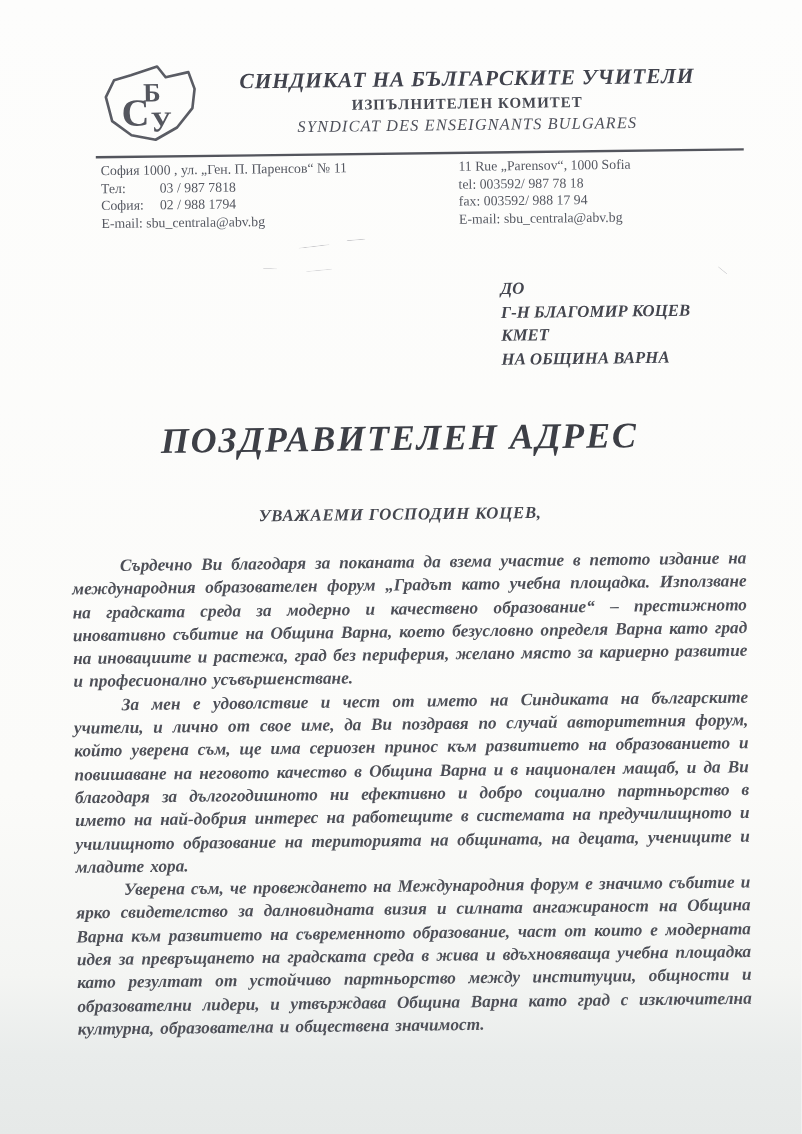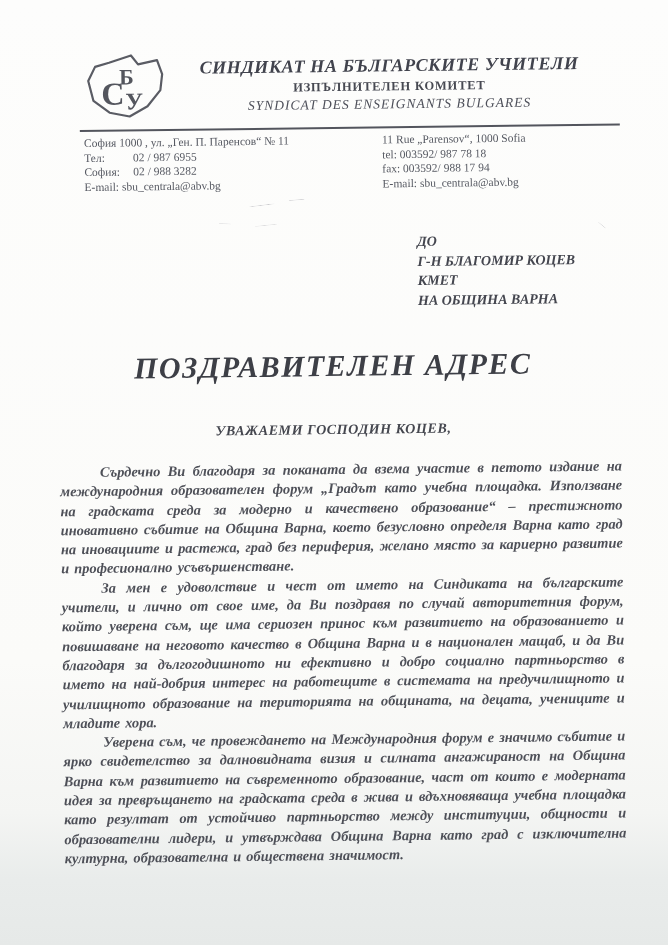--- a/index.html
+++ b/index.html
@@ -82,25 +82,25 @@
     <div class="org-fr">SYNDICAT DES ENSEIGNANTS BULGARES</div>
   </div>
 
   <div class="rule"></div>
 
   <div class="contacts">
     <div class="c-left">
       <div class="c-row">София 1000 ,  ул. „Ген. П. Паренсов“ № 11</div>
       <div class="c-row">
         <span class="c-label">Тел:</span>
-        <span>02 / 987 6955</span>
+        <span>03 / 987 7818</span>
       </div>
       <div class="c-row">
         <span class="c-label">София:</span>
-        <span>02 / 988 3282</span>
+        <span>02 / 988 1794</span>
       </div>
       <div class="c-row">
         <span>E-mail:</span>
         <span>sbu_centrala@abv.bg</span>
       </div>
     </div>
     <div class="c-right">
       <div class="c-row">11 Rue „Parensov“,  1000 Sofia</div>
       <div class="c-row">tel: 003592/ 987 78 18</div>
       <div class="c-row">fax: 003592/ 988 17 94</div>

